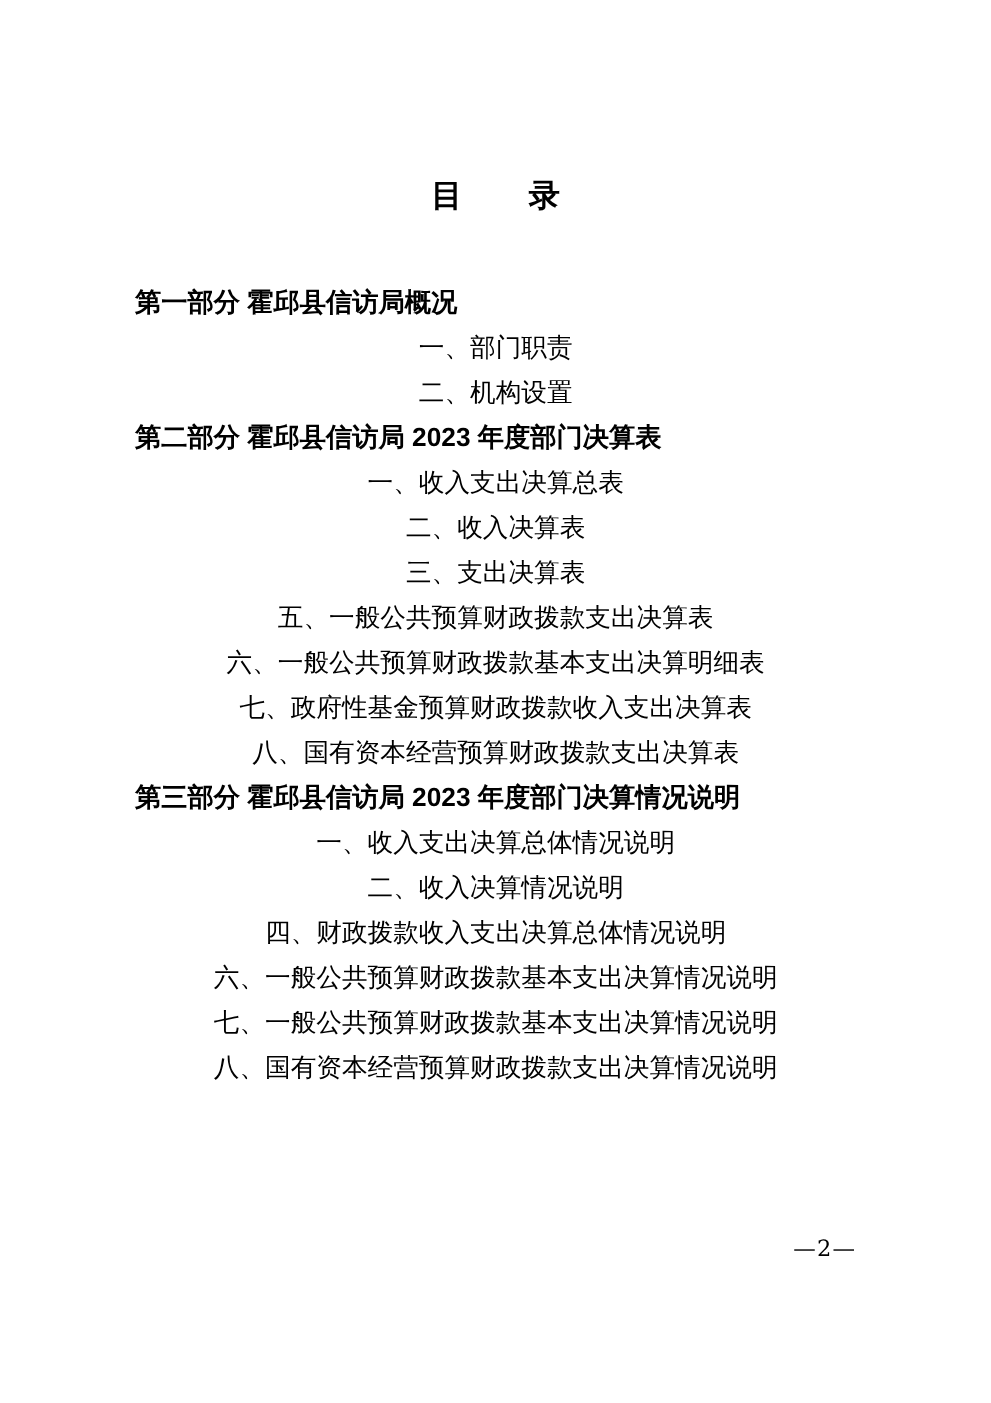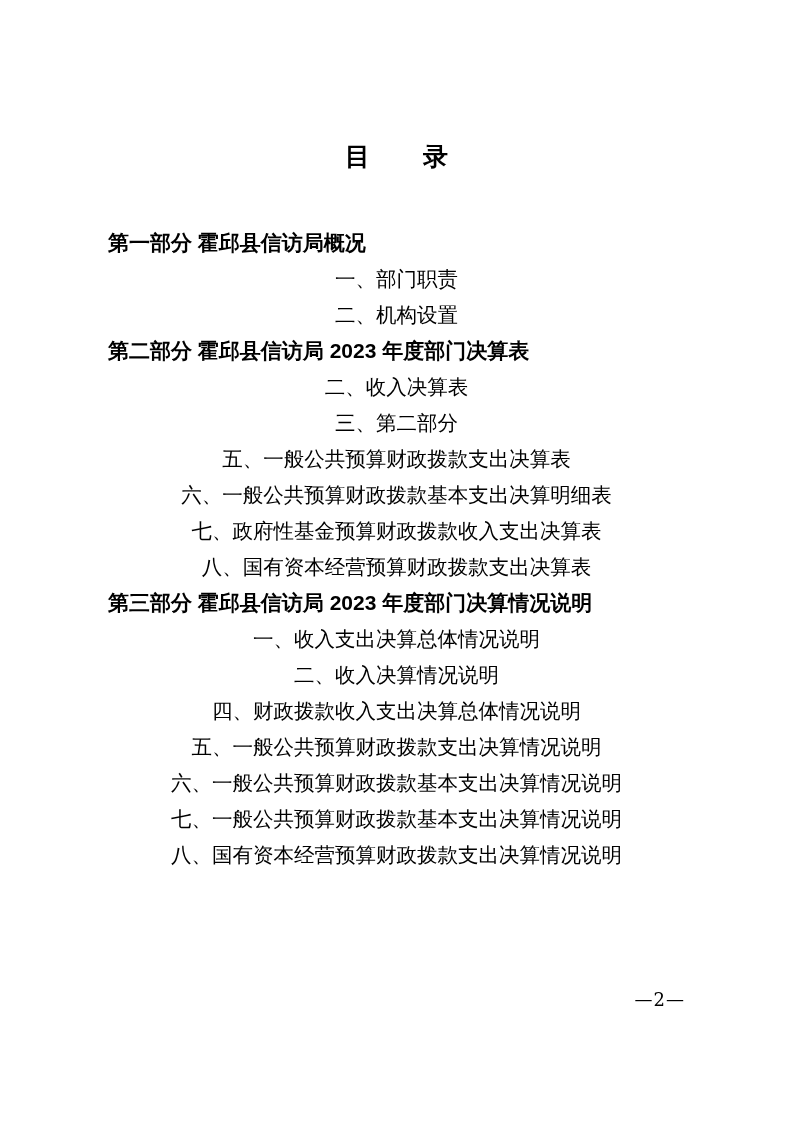--- a/index.html
+++ b/index.html
@@ -66,31 +66,31 @@
 
 <div class="page">
 
   <div class="doc-title">目　录</div>
 
   <div class="toc">
     <div class="toc-entry part">第一部分  霍邱县信访局概况</div>
     <div class="toc-entry item">一、部门职责</div>
     <div class="toc-entry item">二、机构设置</div>
     <div class="toc-entry part">第二部分  霍邱县信访局 2023 年度部门决算表</div>
+    <div class="toc-entry item">一、收入支出决算总表</div>
     <div class="toc-entry item">二、收入决算表</div>
-    <div class="toc-entry item">三、第二部分</div>
+    <div class="toc-entry item">三、支出决算表</div>
     <div class="toc-entry item">五、一般公共预算财政拨款支出决算表</div>
     <div class="toc-entry item">六、一般公共预算财政拨款基本支出决算明细表</div>
     <div class="toc-entry item">七、政府性基金预算财政拨款收入支出决算表</div>
     <div class="toc-entry item">八、国有资本经营预算财政拨款支出决算表</div>
     <div class="toc-entry part">第三部分  霍邱县信访局 2023 年度部门决算情况说明</div>
     <div class="toc-entry item">一、收入支出决算总体情况说明</div>
     <div class="toc-entry item">二、收入决算情况说明</div>
     <div class="toc-entry item">四、财政拨款收入支出决算总体情况说明</div>
-    <div class="toc-entry item">五、一般公共预算财政拨款支出决算情况说明</div>
     <div class="toc-entry item">六、一般公共预算财政拨款基本支出决算情况说明</div>
     <div class="toc-entry item">七、一般公共预算财政拨款基本支出决算情况说明</div>
     <div class="toc-entry item">八、国有资本经营预算财政拨款支出决算情况说明</div>
   </div>
 
   <div class="page-number">—2—</div>
 
 </div>
 
 </body></html>

